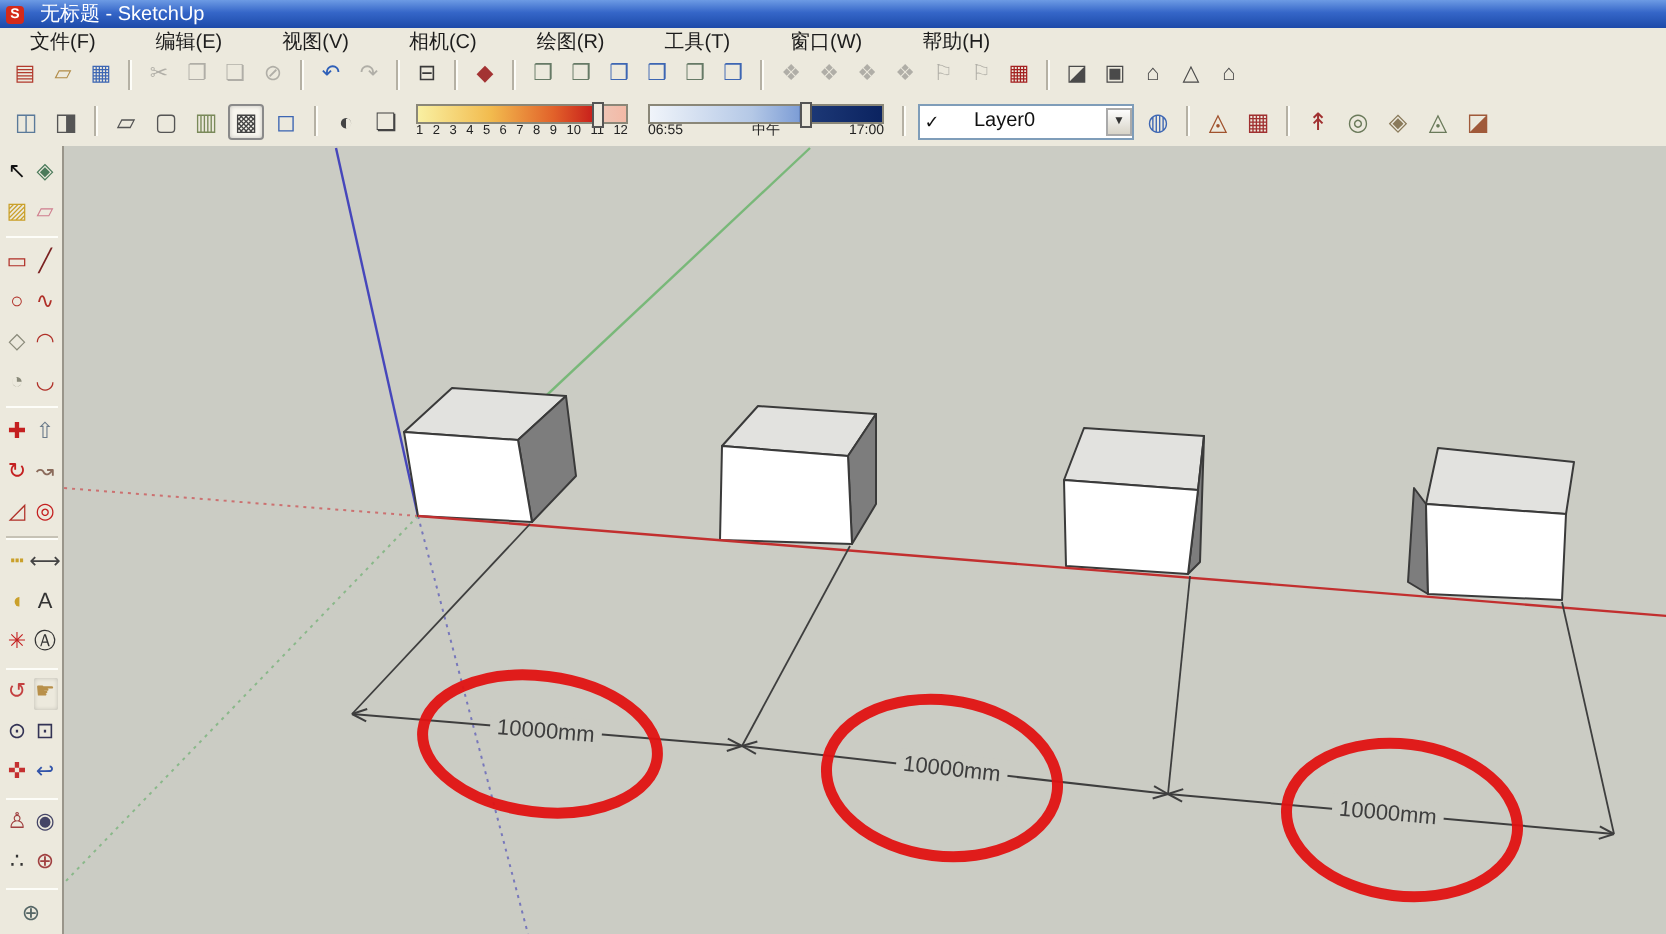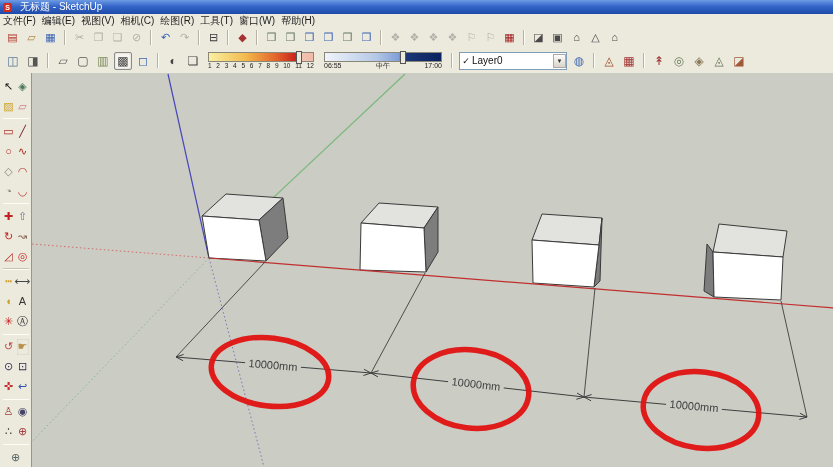--- a/index.html
+++ b/index.html
@@ -4,21 +4,21 @@
 <style>
   html,body{margin:0;padding:0;background:#777;font-family:"Liberation Sans",sans-serif;}
   .win{position:relative;width:833px;height:467px;background:#ece9dd;overflow:hidden;box-shadow:0 0 4px #0008;}
   
   .titlebar{position:absolute;top:0;left:0;right:0;height:14px;display:flex;align-items:center;gap:8px;padding-left:3px;
     background:linear-gradient(180deg,#6d9be4 0%,#3566c8 45%,#1d4aa9 100%);color:#fff;font-size:10px;}
   .logo{width:9px;height:9px;border-radius:2px;background:#d42a1a;color:#fff;font-size:7px;font-weight:bold;text-align:center;line-height:9px;flex:0 0 auto;}
   
   .menubar{position:absolute;top:14px;left:0;right:0;height:13px;background:#ece9dd;border-bottom:1px solid #c9c5b8;
     display:flex;align-items:center;font-size:10px;color:#1c1c1c;}
-  .menu-item{padding:0 3px;cursor:default;}
+  .menu-item{padding:0 15px;cursor:default;}
   
   .tb{position:absolute;left:0;right:0;display:flex;align-items:center;background:#ece9dd;padding-left:3px;}
   .tb1{top:27px;height:21px;border-bottom:1px solid #d9d5c8;}
   .tb2{top:48px;height:25px;border-bottom:1px solid #a9a599;}
   button{font-family:inherit;}
   .tbi{width:17px;height:17px;display:flex;align-items:center;justify-content:center;background:none;border:1px solid transparent;
     padding:0;margin:0 1px;font-size:11px;line-height:1;cursor:pointer;color:#444;}
   .tb2 .tbi{width:18px;height:18px;font-size:12px;}
   .dis{opacity:.35;filter:grayscale(1);}
   .prs{border:1px solid #8a8a8a;background:#f7f5ee;border-radius:2px;box-shadow:inset 0 0 2px #0003;}
@@ -28,21 +28,21 @@
   .sbar{position:relative;height:8px;border:1px solid #8a8778;}
   .slider.date .sbar{width:104px;background:linear-gradient(90deg,#f9f0a2,#f2bb4e 35%,#e2622a 65%,#c61a1a 86%,#eec6b6 87%,#f3b9a6 100%);}
   .slider.time .sbar{width:116px;background:linear-gradient(90deg,#f0f4fa 0%,#b4c8e6 44%,#7e9ed6 64%,#1e3a78 66%,#0b2360 100%);}
   .handle{position:absolute;top:-2px;width:4px;height:11px;background:#ece9dd;border:1px solid #555;}
   .srow{display:flex;justify-content:space-between;font-size:6.5px;color:#222;line-height:8px;}
   .slider.time .srow{font-size:7px;}
   
   .combo{display:flex;align-items:center;width:106px;height:16px;background:#fff;border:1px solid #7f9db9;margin:0 2px;
     font-size:10px;color:#111;flex:0 0 auto;cursor:pointer;}
   .combo .chk{width:12px;text-align:center;font-size:9px;}
-  .combo .val{flex:1;}
+  .combo .val{flex:1;margin-left:15px;}
   .combo-btn{width:13px;height:14px;margin:0;border:1px solid #aaa;background:linear-gradient(180deg,#fdfdfd,#d8d4c8);
     font-size:6px;line-height:1;padding:0;cursor:pointer;color:#333;}
   
   .palette{position:absolute;top:73px;left:0;bottom:0;width:31px;background:#ece9dd;border-right:1px solid #99958a;
     display:flex;flex-direction:column;align-items:center;padding-top:3px;overflow:hidden;}
   .prow{display:flex;}
   .pi{width:14px;height:18px;margin:1px 0;display:flex;align-items:center;justify-content:center;background:none;
     border:1px solid transparent;padding:0;font-size:11px;line-height:1;cursor:pointer;color:#333;}
   .pdiv{width:26px;height:1px;background:#c6c2b5;border-bottom:1px solid #fdfdf8;margin:2px 0;}
   

